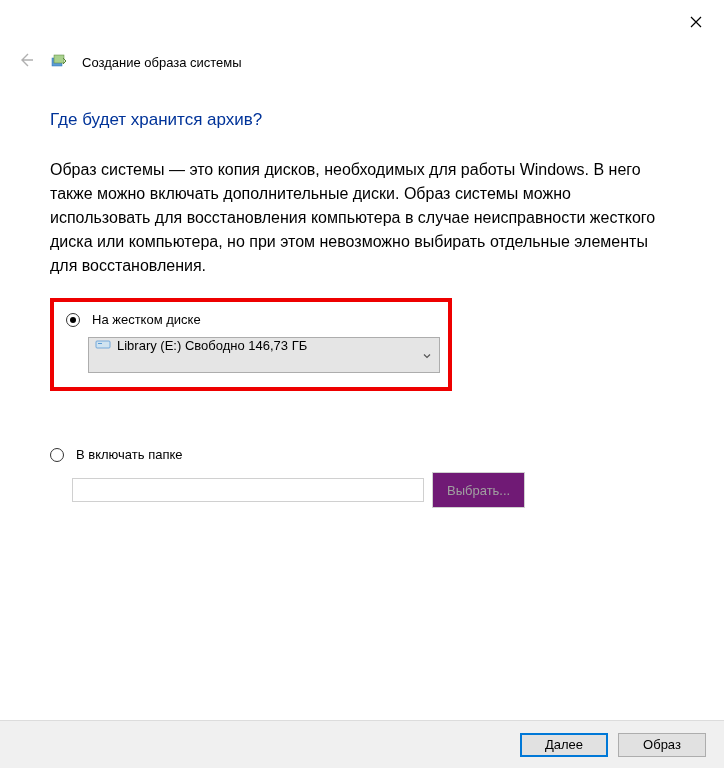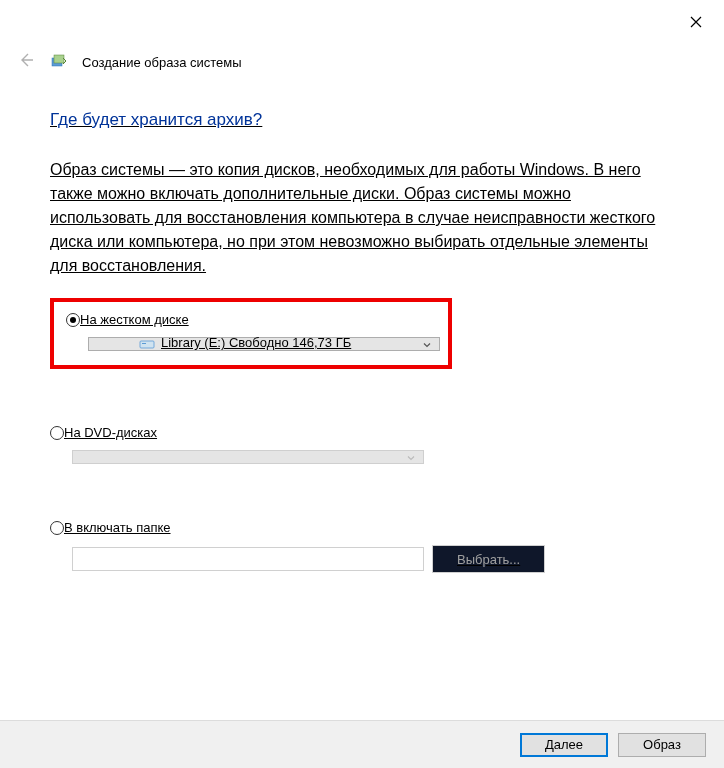--- a/index.html
+++ b/index.html
@@ -60,21 +60,20 @@
     }
     .window-title {
       font-size: 13px;
       color: #000;
     }
     .content {
       position: absolute;
       top: 110px;
       left: 50px;
       right: 52px;
-      text-decoration: underline;
     }
     .main-heading {
       color: #003399;
       font-size: 17px;
       font-weight: 400;
       margin-bottom: 28px;
     }
     .description {
       font-size: 16px;
       line-height: 1.5;
@@ -84,21 +83,21 @@
     }
     .highlight-box {
       border: 4px solid #ee0000;
       padding: 10px 12px 14px 12px;
       width: 402px;
       margin-bottom: 56px;
     }
     .radio-row {
       display: flex;
       align-items: center;
-      gap: 0;
+      gap: 12px;
       margin-bottom: 10px;
     }
     .radio-circle {
       width: 14px;
       height: 14px;
       border: 1px solid #333;
       border-radius: 50%;
       display: flex;
       align-items: center;
       justify-content: center;
@@ -112,28 +111,27 @@
       border-radius: 50%;
       display: block;
     }
     .radio-label {
       font-size: 13px;
       color: #000;
     }
     .dropdown {
       margin-left: 22px;
       width: 352px;
-      height: 14px;
+      height: 36px;
       background: #e5e5e5;
       border: 1px solid #adadad;
       display: flex;
-      align-items: flex-end;
+      align-items: flex-start;
       position: relative;
       cursor: pointer;
-      padding-left: 44px;
     }
     .dropdown-icon {
       width: 16px;
       height: 12px;
       margin-left: 6px;
       margin-right: 6px;
       display: flex;
       align-items: center;
     }
     .dropdown-text {
@@ -170,23 +168,23 @@
     }
     .text-input {
       width: 352px;
       height: 24px;
       border: 1px solid #d0d0d0;
       background: #fff;
       padding: 0 6px;
       font-size: 13px;
     }
     .browse-btn {
-      height: 28px;
-      padding: 0 24px;
-      background: #0f172a;
+      height: 36px;
+      padding: 0 14px;
+      background: #701a75;
       border: 1px solid #d0d0d0;
       color: #a0a0a0;
       font-size: 13px;
       cursor: not-allowed;
     }
     .footer {
       position: absolute;
       bottom: 0;
       left: 0;
       right: 0;
@@ -256,34 +254,20 @@
       </span>
       <span class="dropdown-text">Library (E:)  Свободно 146,73 ГБ</span>
       <span class="dropdown-chevron">
         <svg viewBox="0 0 8 6">
           <path d="M1 1 L4 4 L7 1" stroke="#555" stroke-width="1.2" fill="none"></path>
         </svg>
       </span>
     </div>
   </div>
 
-  <div class="option-group">
-    <div class="radio-row">
-      <span class="radio-circle"></span>
-      <span class="radio-label">На DVD-дисках</span>
-    </div>
-    <div class="dropdown disabled">
-      <span class="dropdown-text"></span>
-      <span class="dropdown-chevron">
-        <svg viewBox="0 0 8 6">
-          <path d="M1 1 L4 4 L7 1" stroke="#bbb" stroke-width="1.2" fill="none"></path>
-        </svg>
-      </span>
-    </div>
-  </div>
 
   <div class="option-group">
     <div class="radio-row">
       <span class="radio-circle"></span>
       <span class="radio-label">В включать папке</span>
     </div>
     <div class="input-row">
       <input class="text-input" type="text" style="">
       <button class="browse-btn">Выбрать...</button>
     </div>

